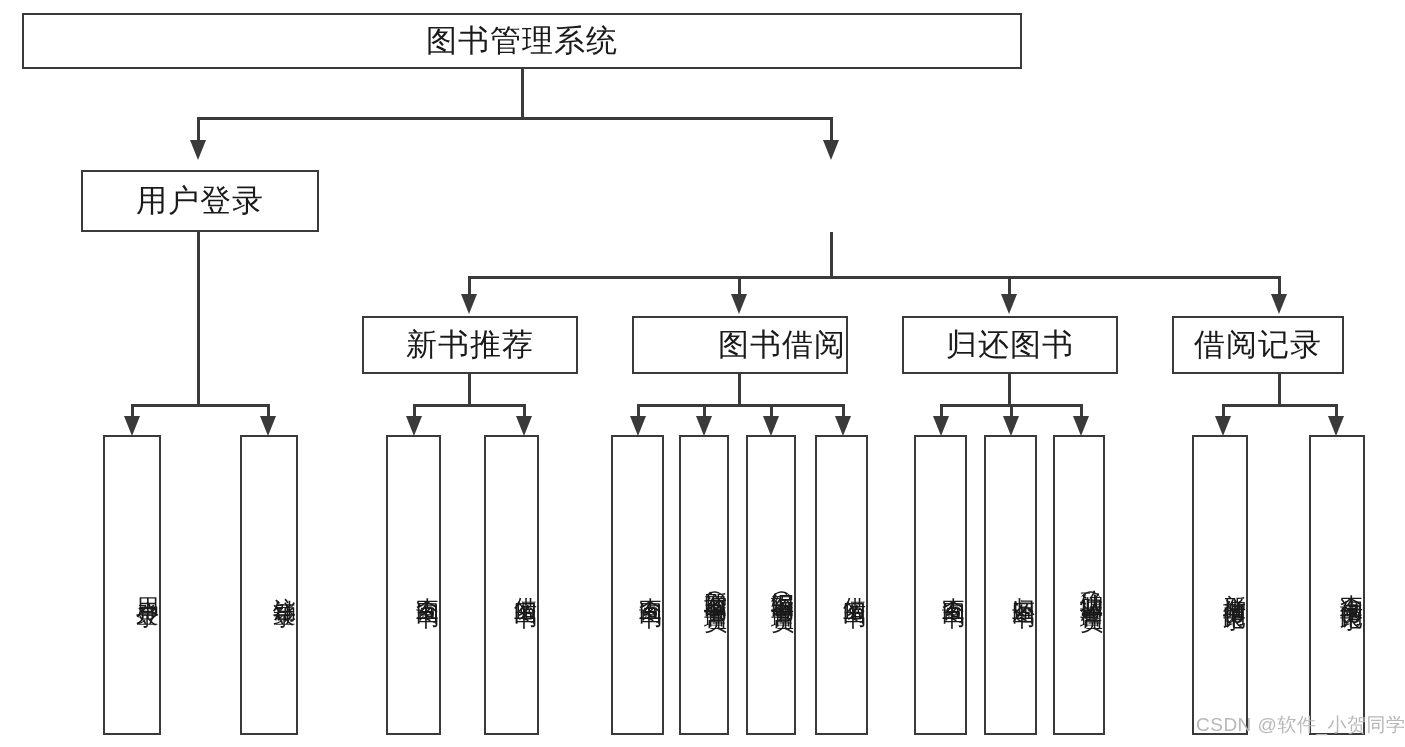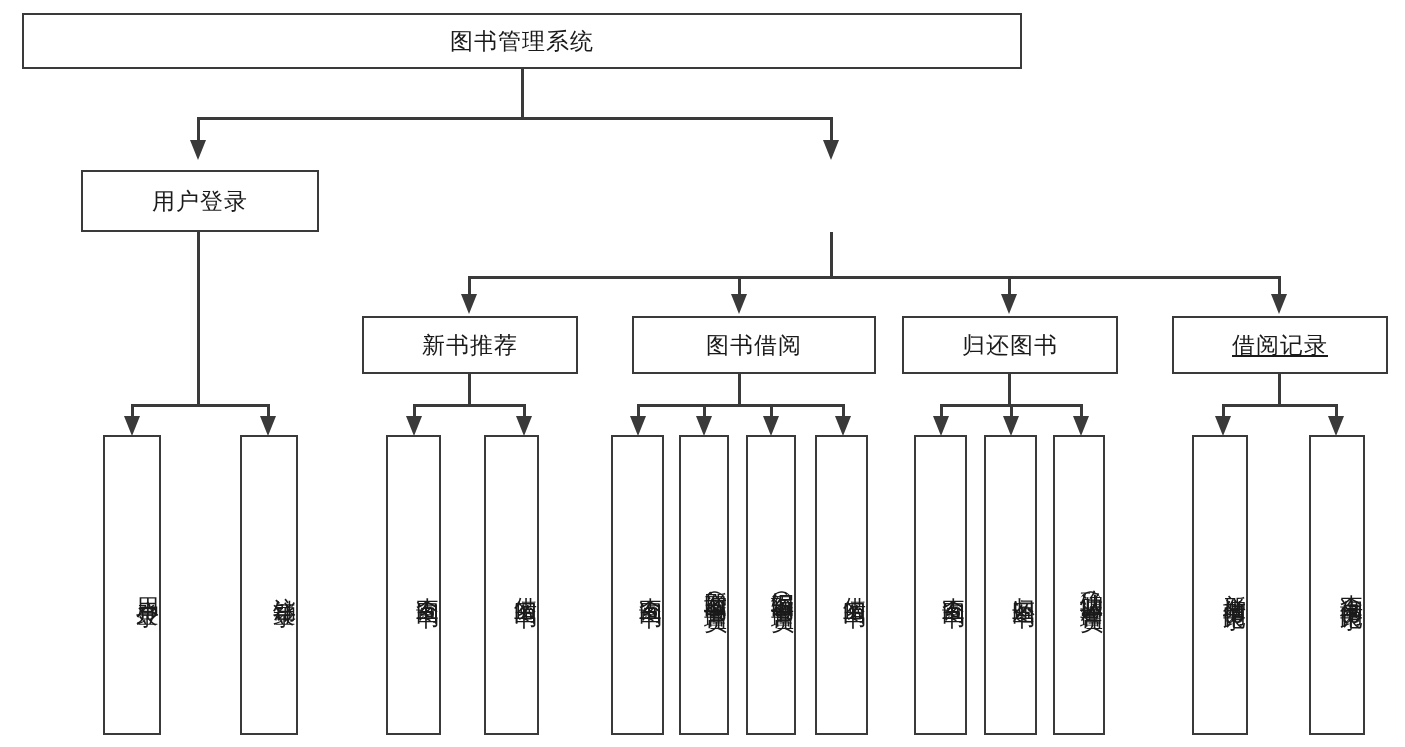--- a/index.html
+++ b/index.html
@@ -21,21 +21,21 @@
     position: absolute;
     box-sizing: border-box;
     border: 2.5px solid #3a3a3a;
     background: #ffffff;
     display: flex;
     align-items: center;
     justify-content: center;
     color: #1a1a1a;
   }
   .node.horiz {
-    font-size: 23px;
+    font-size: 31px;
     letter-spacing: 1px;
   }
   .node.vert {
     writing-mode: vertical-rl;
     text-orientation: upright;
     font-size: 23px;
     letter-spacing: 3px;
     line-height: 1;
     padding-top: 6px;
     padding-bottom: 6px;
@@ -108,27 +108,27 @@
   <div class="conn vline" style="left:738px; top:276px; height:22px;"></div>
   <div class="arrow" style="left:731px; top:294px;"></div>
   <div class="conn vline" style="left:1008px; top:276px; height:22px;"></div>
   <div class="arrow" style="left:1001px; top:294px;"></div>
   <div class="conn vline" style="left:1278px; top:276px; height:22px;"></div>
   <div class="arrow" style="left:1271px; top:294px;"></div>
 
   <div class="node horiz" style="left:362px; top:316px; width:216px; height:58px;">
     <span class="node-label">新书推荐</span>
   </div>
-  <div class="node horiz" style="left:632px; top:316px; width:244px; height:58px;">
+  <div class="node horiz" style="left:632px; top:316px; width:216px; height:58px;justify-content:flex-end;">
     <span class="node-label">图书借阅</span>
   </div>
   <div class="node horiz" style="left:902px; top:316px; width:216px; height:58px;">
     <span class="node-label">归还图书</span>
   </div>
-  <div class="node horiz" style="left:1172px; top:316px; width:216px; height:58px;text-decoration:underline;">
+  <div class="node horiz" style="left:1172px; top:316px; width:172px; height:58px;">
     <span class="node-label">借阅记录</span>
   </div>
 
   <div class="conn vline" style="left:468px; top:374px; height:32px;"></div>
   <div class="conn hline" style="left:413px; top:404px; width:110px;"></div>
   <div class="conn vline" style="left:413px; top:404px; height:18px;"></div>
   <div class="arrow" style="left:406px; top:416px;"></div>
   <div class="conn vline" style="left:523px; top:404px; height:18px;"></div>
   <div class="arrow" style="left:516px; top:416px;"></div>
 
@@ -196,14 +196,17 @@
     <span class="node-label">确认归还（管理员）</span>
   </div>
 
   <div class="node vert" style="left:1192px; top:435px; width:56px; height:300px;">
     <span class="node-label">新增借阅记录</span>
   </div>
   <div class="node vert" style="left:1309px; top:435px; width:56px; height:300px;">
     <span class="node-label">查询借阅记录</span>
   </div>
 
+  <div class="watermark" style="left:1196px; top:712px;">
+    <span>CSDN @软件_小贺同学</span>
+  </div>
 
 </div>
 
 </body></html>

